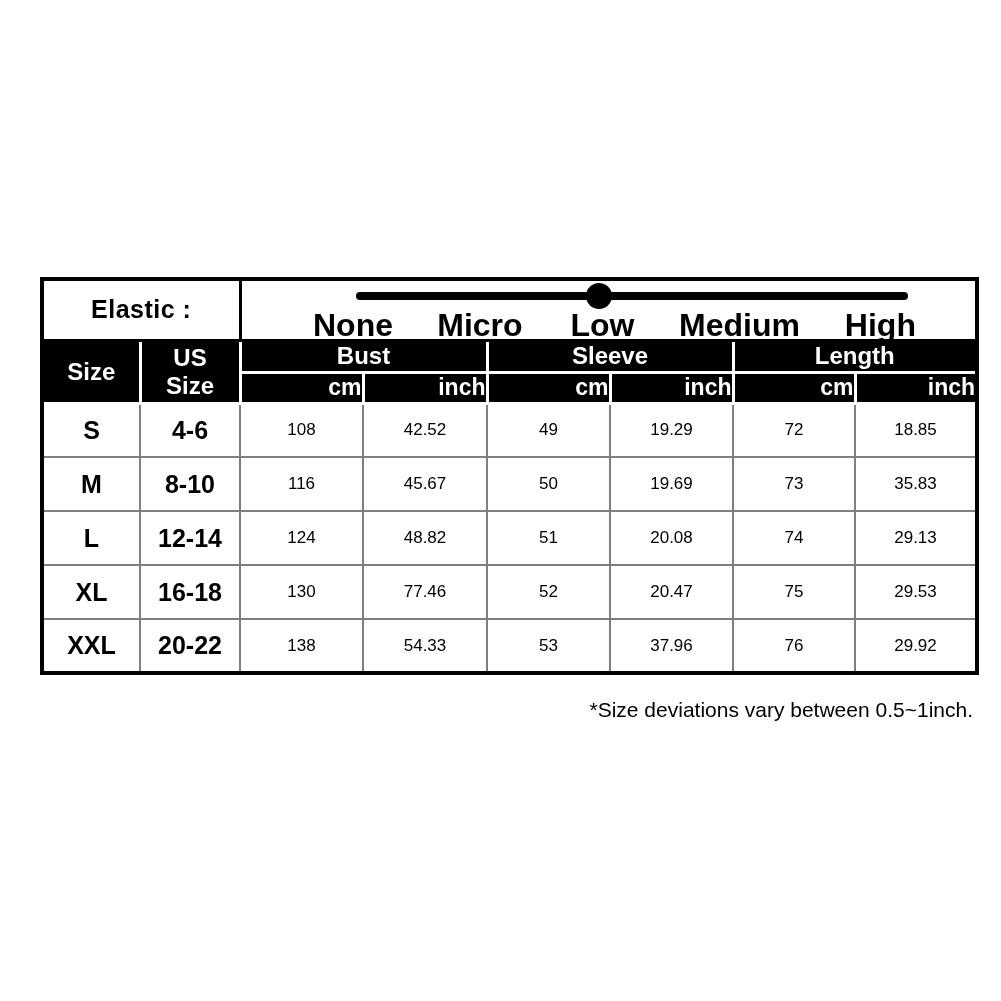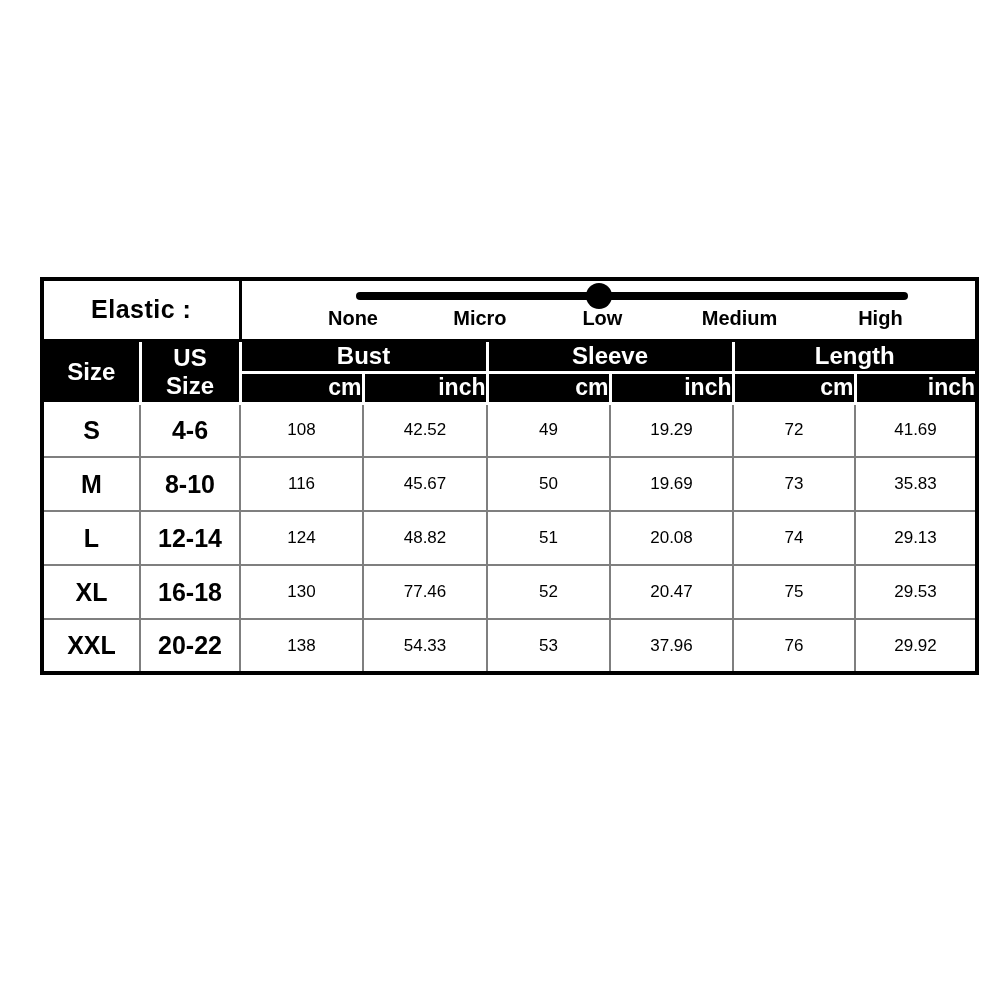--- a/index.html
+++ b/index.html
@@ -51,21 +51,21 @@
     top: 2px;
     width: 26px; height: 26px;
     background: #000;
     border-radius: 50%;
   }
   .level {
     position: absolute;
     top: 26px;
     transform: translateX(-50%);
     font-weight: 700;
-    font-size: 20px;
+    font-size: 32px;
     white-space: nowrap;
   }
 
   
   td.hdr {
     background: #000;
     color: #fff;
     font-weight: 700;
     border: 3px solid #fff;
     font-size: 24px;
@@ -144,21 +144,21 @@
     </tr>
 
     <tr class="r-data">
       <td class="szcell">S</td>
       <td class="szcell">4-6</td>
       <td>108</td>
       <td>42.52</td>
       <td>49</td>
       <td>19.29</td>
       <td>72</td>
-      <td>41.69</td>
+      <td>18.85</td>
     </tr>
 
     <tr class="r-data">
       <td class="szcell">M</td>
       <td class="szcell">8-10</td>
       <td>116</td>
       <td>45.67</td>
       <td>50</td>
       <td>19.69</td>
       <td>73</td>
@@ -193,13 +193,14 @@
       <td>138</td>
       <td>54.33</td>
       <td>53</td>
       <td>37.96</td>
       <td>76</td>
       <td>29.92</td>
     </tr>
   </tbody>
     </table>
 
+  <div class="footnote">*Size deviations vary between 0.5~1inch.</div>
 </div>
 
 </body></html>

